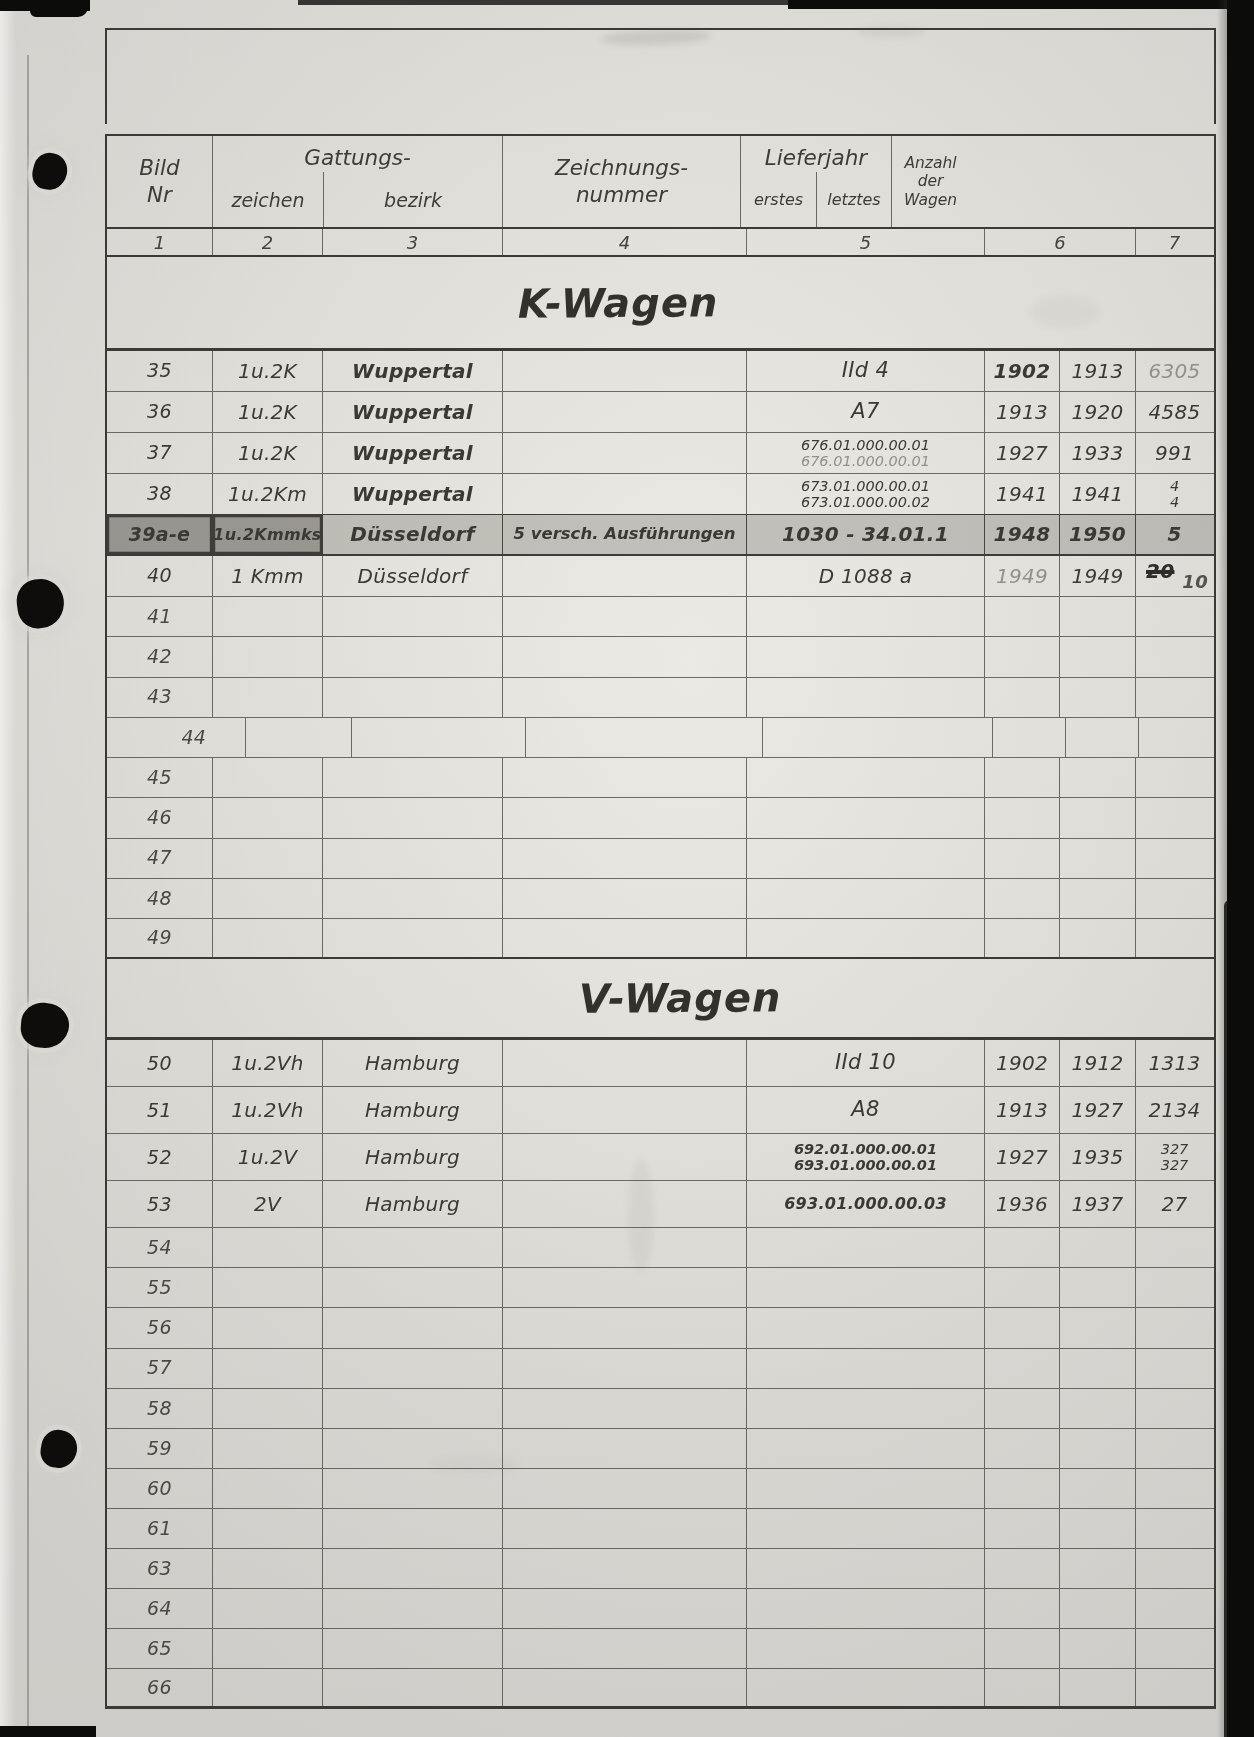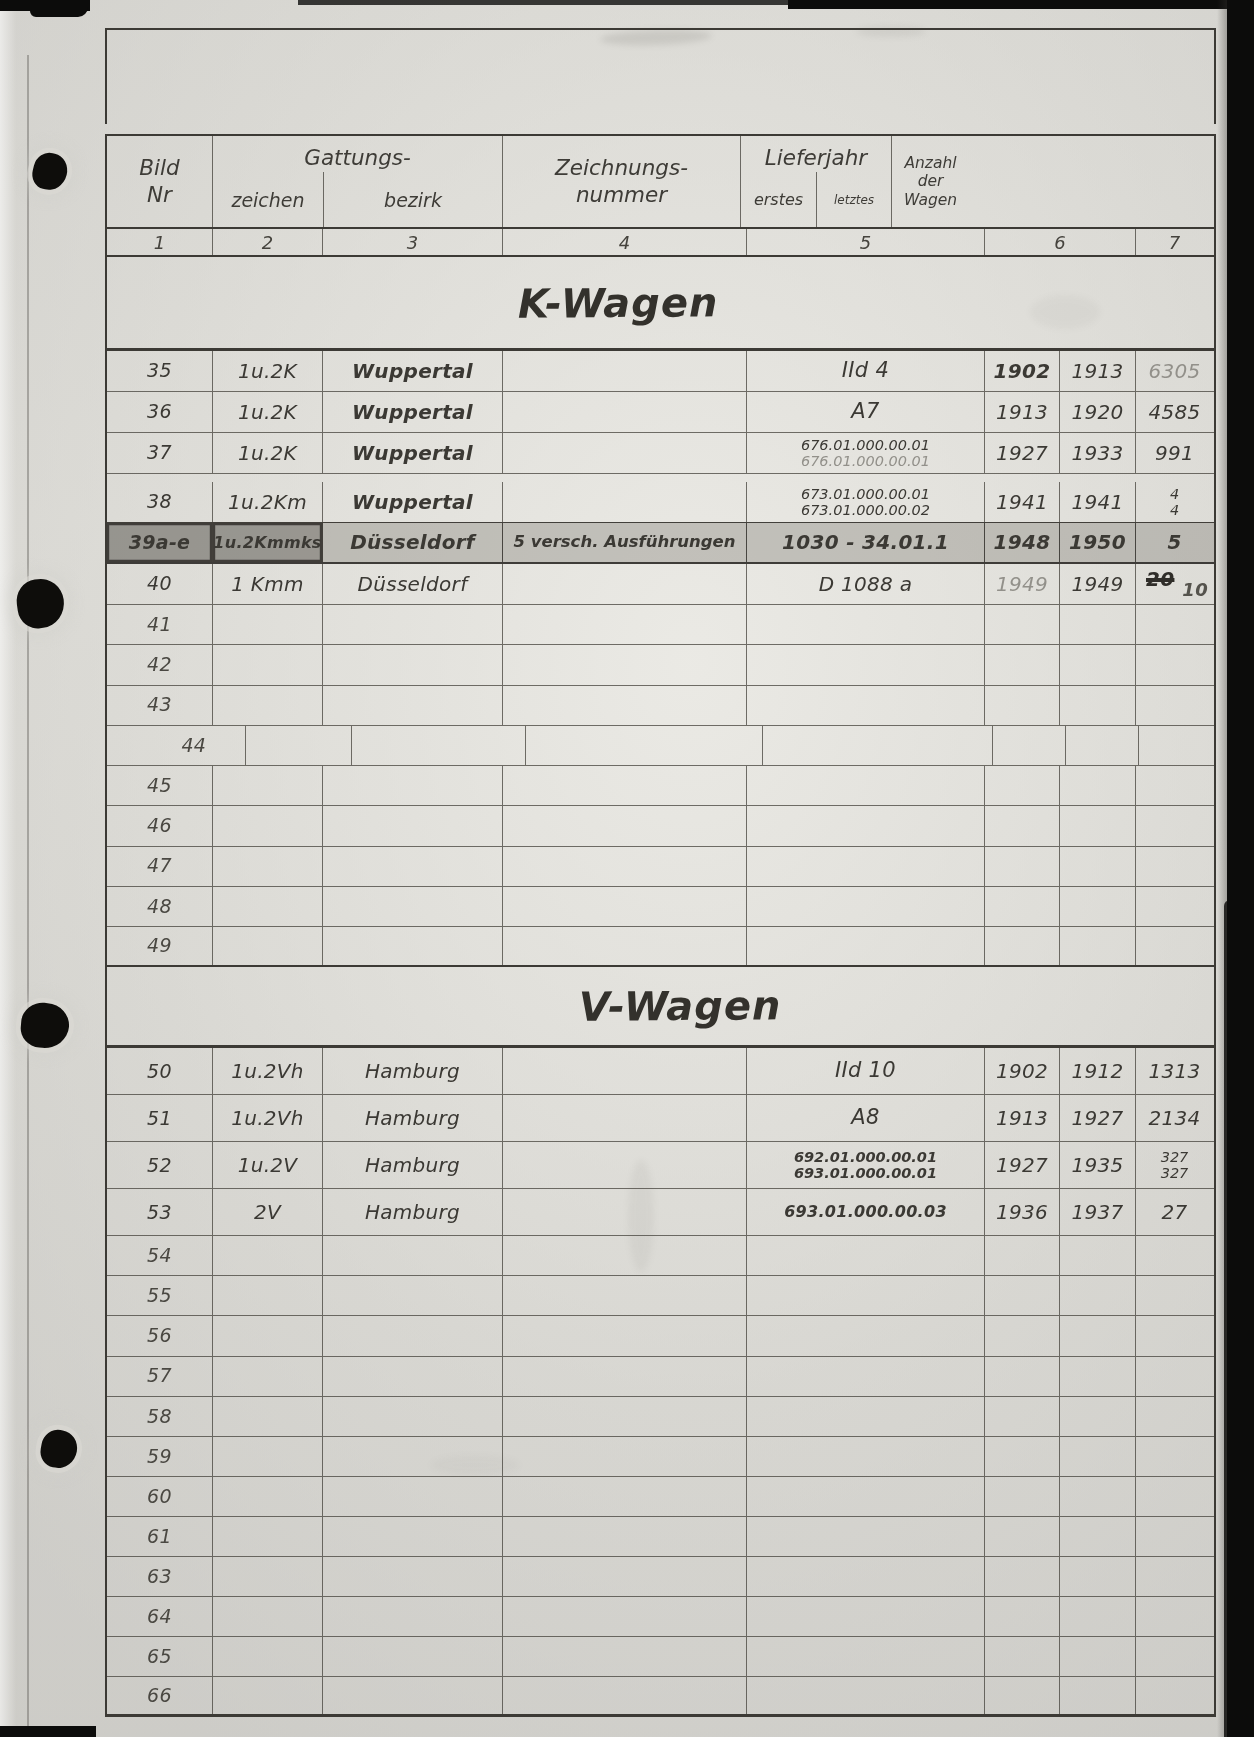--- a/index.html
+++ b/index.html
@@ -59,21 +59,21 @@
   
   .hc{font-style:italic;color:#3e3c37;}
   .h2l{font-size:21.5px;line-height:1.25;text-align:center;}
   .htop{font-size:21.5px;margin-top:9px;}
   .hsub{display:flex;width:100%;flex:1;align-items:center;margin-top:2px;}
   .hsl{width:110px;align-self:stretch;display:flex;align-items:center;justify-content:center;
        font-size:19px;border-right:1.6px solid var(--ln);}
   .hsr{flex:1;text-align:center;font-size:19px;}
   .hsl6{width:75px;align-self:stretch;display:flex;align-items:center;justify-content:center;
        font-size:16px;border-right:1.6px solid var(--ln);}
-  .hsr6{flex:1;text-align:center;font-size:12px;}
+  .hsr6{flex:1;text-align:center;font-size:16px;}
   .h3l{font-size:15.5px;line-height:1.18;text-align:center;}
   .nc{font-style:italic;font-size:18px;color:#45433d;}
   
   .tl{font-style:italic;font-size:20px;color:var(--ink);line-height:1.12;letter-spacing:.3px;text-align:center;}
   .b{font-weight:bold;}
   .sm{font-size:14.5px;letter-spacing:0;}
   .sm2{font-size:16px;}
   .lg{font-size:21px;}
   .faint{color:#92908a;}
   .note{font-size:16.5px;font-weight:bold;letter-spacing:0;}
@@ -225,21 +225,21 @@
           <div class="c w6a">
             <div class="tl ">1927</div>
           </div>
           <div class="c w6b">
             <div class="tl ">1933</div>
           </div>
           <div class="c w7">
             <div class="tl ">991</div>
           </div>
         </div>
-        <div class="row drow" style="height: 41px; margin-top: 8px;">
+        <div class="row drow" style="height: 41px;">
           <div class="c w1">
             <div class="tl ">38</div>
           </div>
           <div class="c w2">
             <div class="tl ">1u.2Km</div>
           </div>
           <div class="c w3">
             <div class="tl b">Wuppertal</div>
           </div>
           <div class="c w4"></div>

